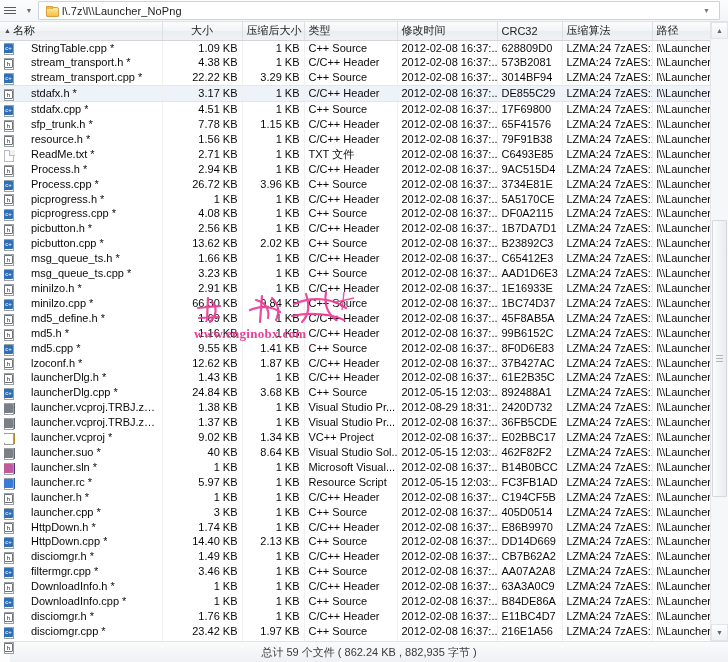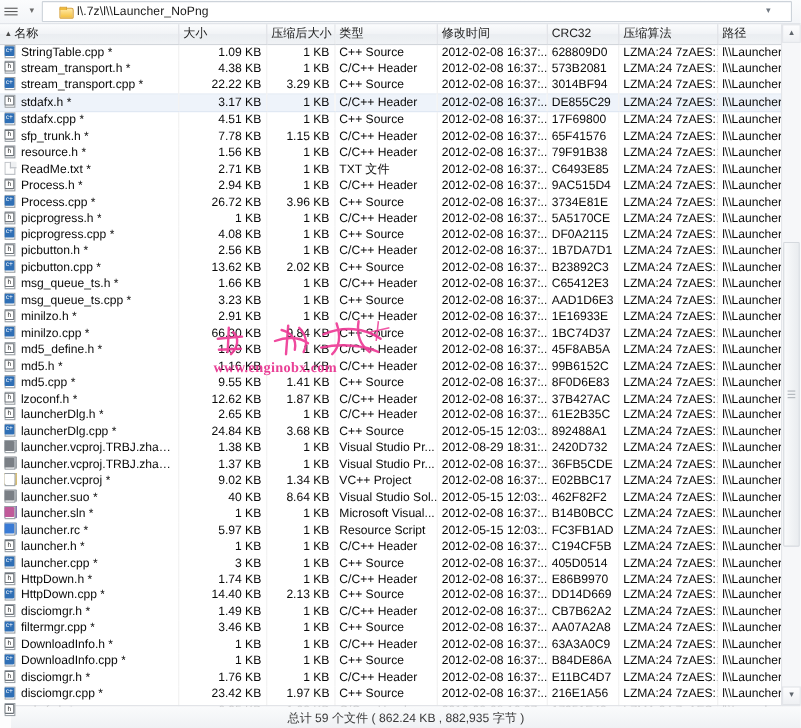--- a/index.html
+++ b/index.html
@@ -19,21 +19,21 @@
     background:linear-gradient(to bottom,#fbfcfd 0%,#f3f5f8 100%);
     border-bottom:1px solid #dfe3e8;
     padding:0 2px;gap:3px;position:relative;
   }
   .hamburger{width:14px;height:14px;display:flex;flex-direction:column;justify-content:center;gap:2px;padding:0 2px;}
   .hamburger i{display:block;height:1px;background:#5a5a5a;width:12px;}
   .dd-arrow{width:12px;height:14px;display:flex;align-items:center;justify-content:center;color:#6b6b6b;font-size:7px;}
   .combo{
     flex:1;height:17px;display:flex;align-items:center;gap:4px;
     background:#ffffff;border:1px solid #cdd3da;border-radius:1px;
-    padding:0 15px;margin-right:6px;
+    padding:0 7px;margin-right:6px;
   }
   .folder-ico{
     width:12px;height:10px;position:relative;flex:0 0 12px;
   }
   .folder-ico:before{
     content:"";position:absolute;left:0;top:1px;width:11px;height:8px;
     background:linear-gradient(to bottom,#ffe9a8,#f5c13d);
     border:1px solid #d8a23a;border-radius:1px 2px 1px 1px;
   }
   .folder-ico:after{
@@ -52,31 +52,31 @@
   thead th{
     height:18px;
     background:linear-gradient(to bottom,#fbfcfd 0%,#f1f3f6 48%,#eaedf1 50%,#f0f2f5 100%);
     border-right:1px solid #dcdfe4;
     border-bottom:1px solid #d2d6db;
     font-weight:normal;font-size:11px;color:#222;
     padding:0 4px;white-space:nowrap;overflow:hidden;
     text-align:left;
     box-sizing:border-box;
   }
-  thead th.num{text-align:left;margin-left:30px;}
+  thead th.num{text-align:center;margin-left:30px;}
   .sortmark{font-size:7px;color:#4a4a4a;margin-right:2px;vertical-align:1px;}
   tbody td{
     height:14.9px;font-size:11px;color:#0a0a0a;
     padding:0 4px;white-space:nowrap;overflow:hidden;
     border-right:1px solid #f0f0f0;
     box-sizing:border-box;line-height:14.9px;
   }
   tbody td.num{text-align:right;}
   tbody tr.sel td{background:#eef3fa;border-top:1px solid #dde6f2;border-bottom:1px solid #dde6f2;margin-top:15px;}
-  .namecell{display:flex;align-items:flex-start;gap:4px;overflow:hidden;}
+  .namecell{display:flex;align-items:flex-end;gap:16px;overflow:hidden;}
   .nm{overflow:hidden;text-overflow:ellipsis;white-space:nowrap;}
 
   
   .fi{width:11px;height:12px;flex:0 0 11px;position:relative;display:inline-block;}
   .fi .sheet{
     position:absolute;left:0;top:0;width:10px;height:12px;
     background:#fff;border:1px solid #9aa0a6;box-sizing:border-box;
   }
   .fi .tag{
     position:absolute;left:0px;top:1px;width:9px;height:9px;
@@ -584,21 +584,21 @@
             <tr>
               <td>
                 <div class="namecell">
                   <span class="fi h">
                     <span class="sheet"></span>
                     <span class="tag"></span>
                   </span>
                   <span class="nm">launcherDlg.h *</span>
                 </div>
               </td>
-              <td class="num">2.65 KB</td>
+              <td class="num">1.43 KB</td>
               <td class="num">1 KB</td>
               <td>C/C++ Header</td>
               <td>2012-02-08 16:37:...</td>
               <td>61E2B35C</td>
               <td>LZMA:24 7zAES:19</td>
               <td>l\\Launcher_NoPng\</td>
             </tr>
             <tr>
               <td>
                 <div class="namecell">

